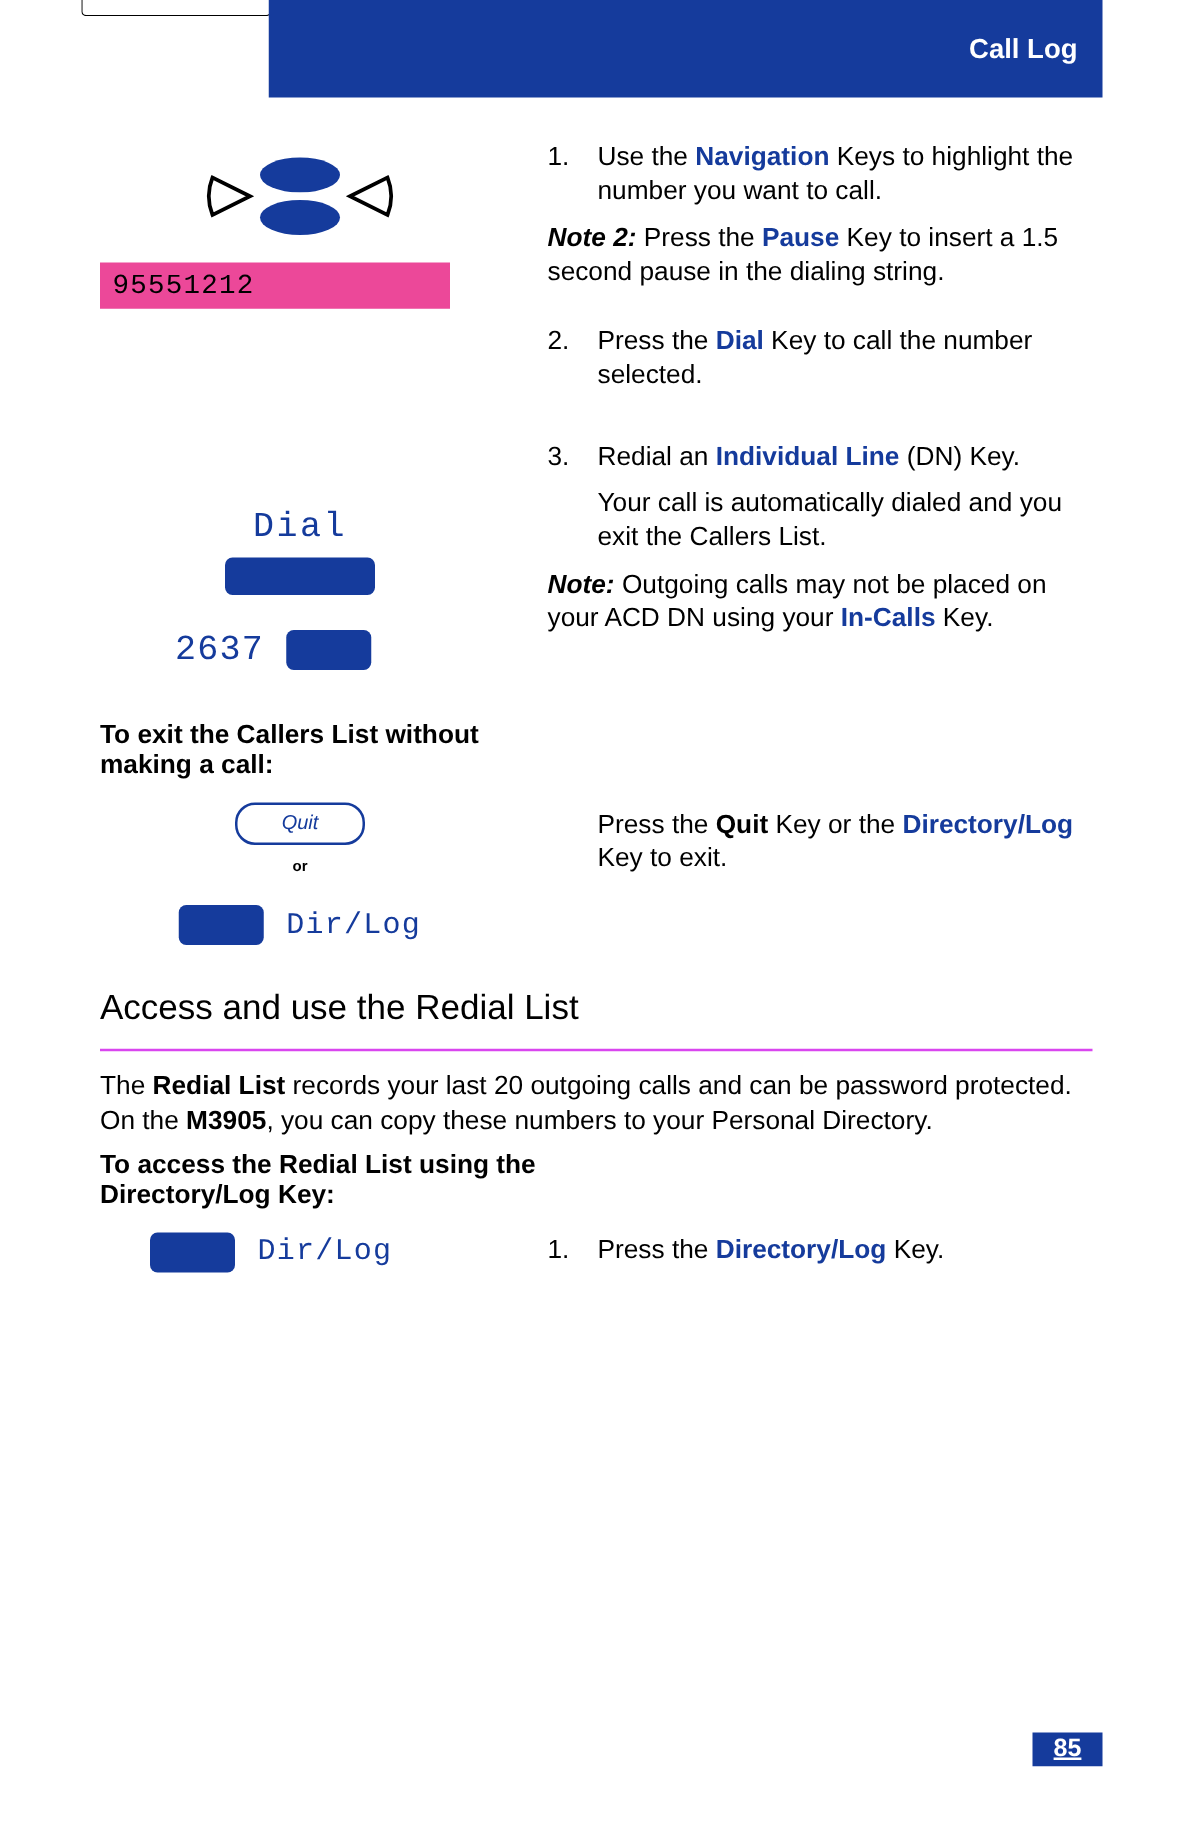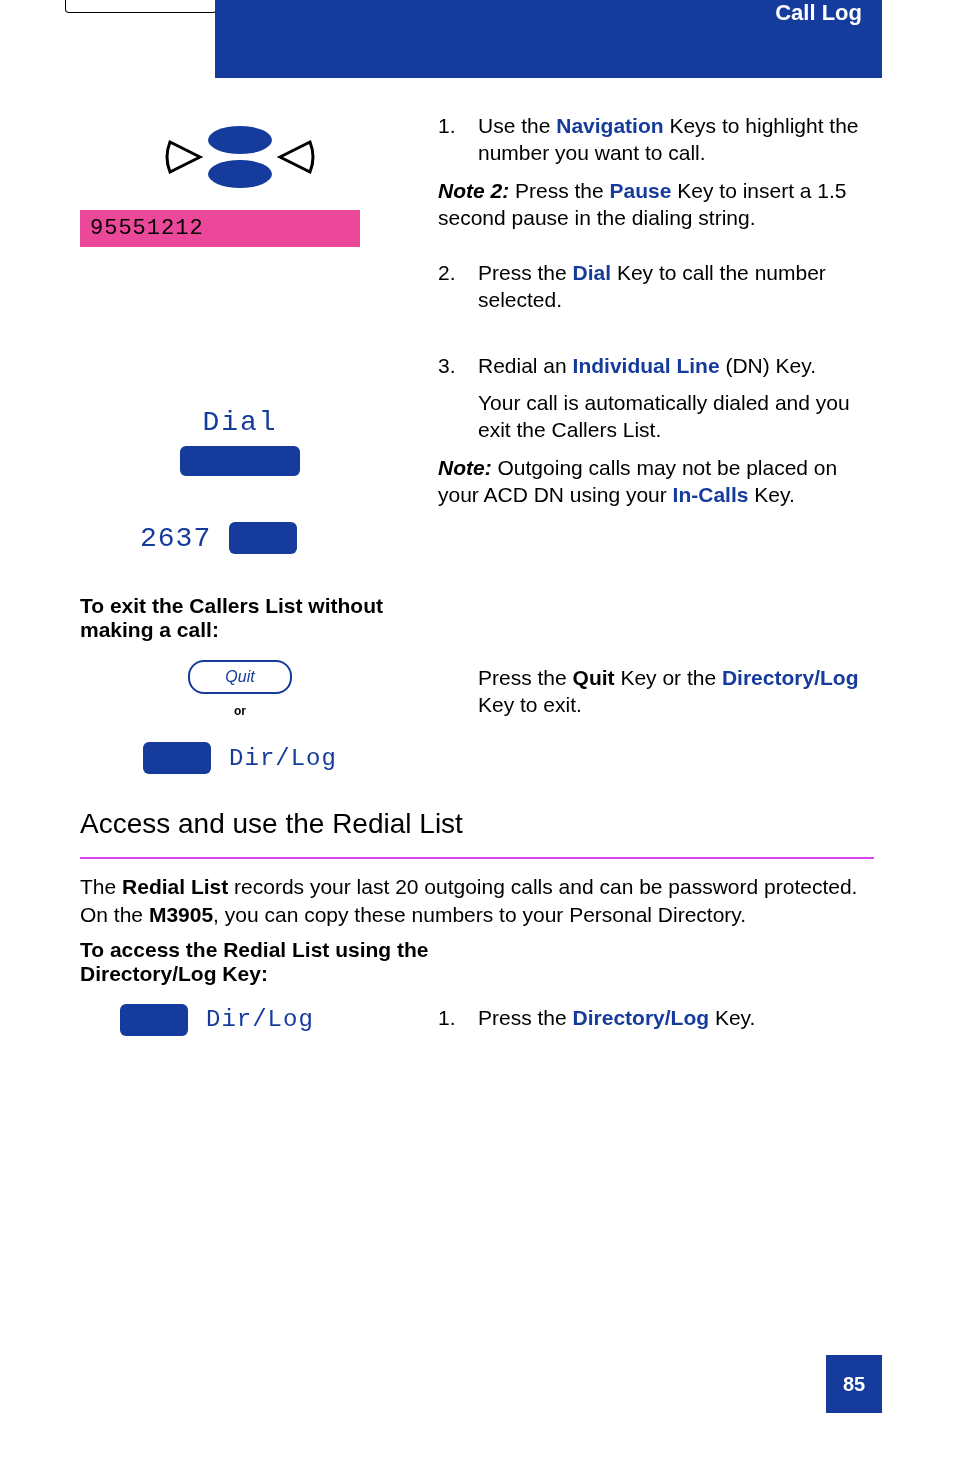--- a/index.html
+++ b/index.html
@@ -38,21 +38,21 @@
     position: absolute;
     top: 0;
     left: 215px;
     right: 72px;
     height: 78px;
     background: #153b9c;
     color: #fff;
     font-weight: bold;
     font-size: 22px;
     display: flex;
-    align-items: flex-start;
+    align-items: center;
     justify-content: flex-end;
     padding-right: 20px;
     box-sizing: border-box;
   }
   .content {
     position: absolute;
     top: 112px;
     left: 80px;
     right: 80px;
   }
@@ -122,21 +122,21 @@
   .softkey-btn {
     width: 120px;
     height: 30px;
     background: #153b9c;
     border-radius: 6px;
   }
   .line-key-row {
     display: flex;
     align-items: center;
     gap: 18px;
-    margin-top: 46px;
+    margin-top: 28px;
     justify-content: flex-start;
     padding-left: 60px;
   }
   .line-key-num {
     color: #153b9c;
     font-family: "Courier New", monospace;
     font-size: 28px;
     letter-spacing: 1px;
   }
   .line-key-btn {
@@ -199,28 +199,29 @@
   .body-text {
     font-size: 21px;
     line-height: 1.35;
     margin-top: 14px;
   }
   .pg-num-box {
     position: absolute;
     bottom: 62px;
     right: 72px;
     width: 56px;
-    height: 58px;
+    height: 27px;
     background: #153b9c;
     color: #fff;
     font-weight: bold;
     font-size: 20px;
     display: flex;
     align-items: center;
     justify-content: center;
+    text-decoration: underline;
   }
 </style>
 </head>
 <body>
 
 <div class="page">
 
   <div class="header-bar-wrap">
     <div class="header-left-stub"></div>
     <div class="header-blue-box">

